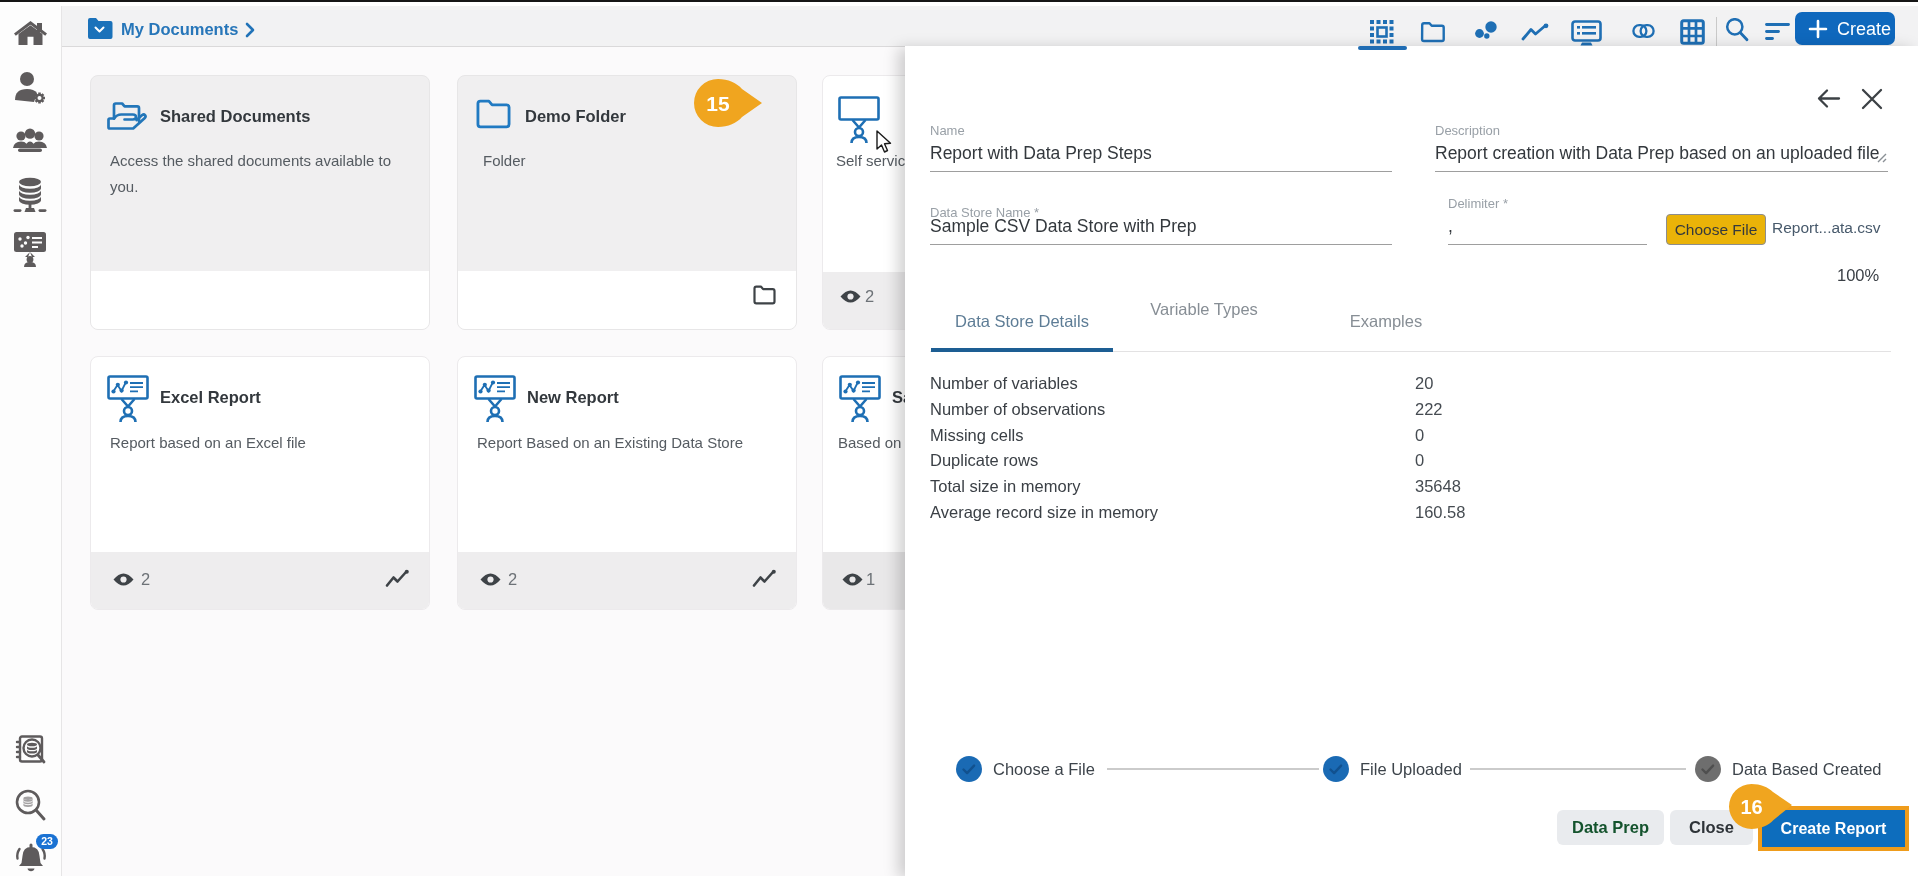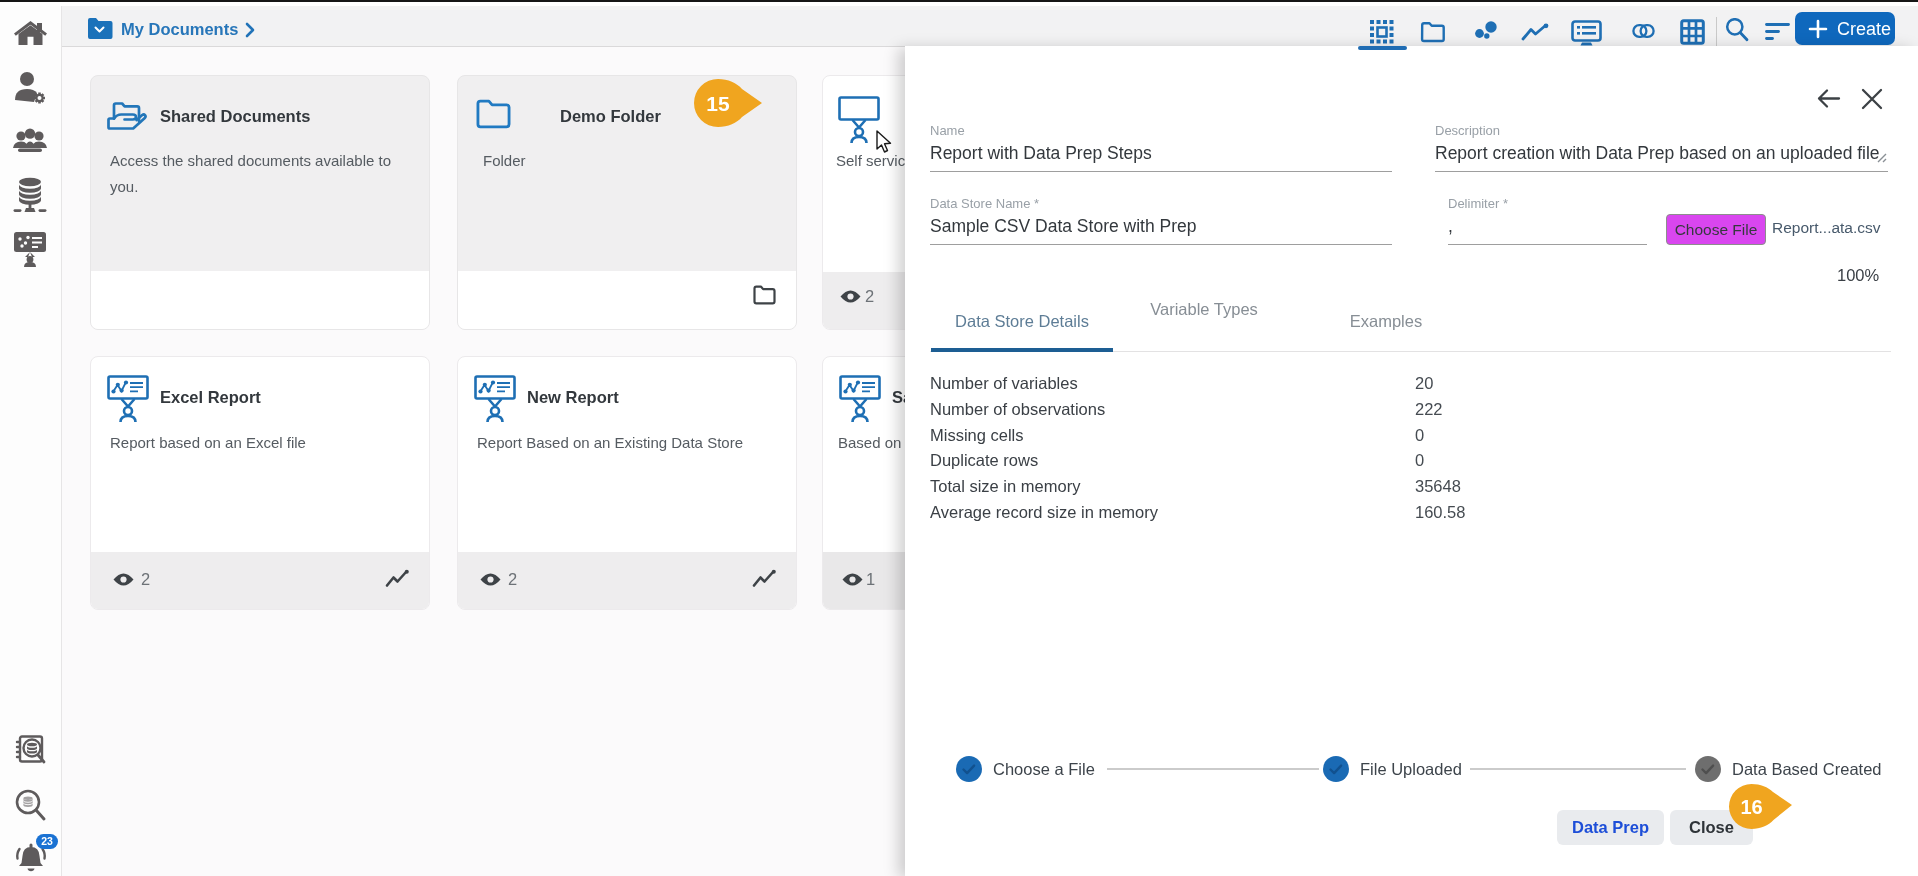--- a/index.html
+++ b/index.html
@@ -200,21 +200,21 @@
   </svg>
   <div class="abs ctitle" style="left:160px;top:107px;">Shared Documents</div>
   <div class="abs cdesc" style="left:110px;top:148px;width:290px;">Access the shared documents available to you.</div>
 
   <div class="card" style="left:457px;top:75px;height:255px;background:#f0eff0;">
     <div class="abs" style="left:0;bottom:0;width:100%;height:58px;background:#ffffff;"></div>
   </div>
   <svg class="abs" style="left:474px;top:97px;" width="39" height="33" viewBox="0 0 39 35">
     <path d="M3 7 q0-2.6 2.6-2.6 h9 l3.4 4 h15.4 q2.6 0 2.6 2.6 v18 q0 2.6-2.6 2.6 h-27.8 q-2.6 0-2.6-2.6 z" fill="none" stroke="#217ac2" stroke-width="3" stroke-linejoin="round"></path>
   </svg>
-  <div class="abs ctitle" style="left:525px;top:107px;margin-left:35px;">Demo Folder</div>
+  <div class="abs ctitle" style="left:525px;top:107px;">Demo Folder</div>
   <div class="abs cdesc" style="left:483px;top:148px;">Folder</div>
   <svg class="abs" style="left:753px;top:285px;" width="23" height="20" viewBox="0 0 23 20">
     <path d="M1.5 3.5 q0-1.8 1.8-1.8 h4.8 l2 2.4 h9.6 q1.8 0 1.8 1.8 v10.6 q0 1.8-1.8 1.8 h-16.4 q-1.8 0-1.8-1.8 z" fill="none" stroke="#3e4347" stroke-width="2.2" stroke-linejoin="round"></path>
   </svg>
 
   <div class="card" style="left:822px;top:75px;height:255px;background:#ffffff;border-color:#eceaec;">
     <div class="abs" style="left:0;bottom:0;width:100%;height:57px;background:#eeedee;"></div>
   </div>
   <svg class="abs" style="left:838px;top:96px;" width="42" height="48" viewBox="0 0 42 48">
     <g fill="none" stroke="#1e6fb4" stroke-width="2.6" stroke-linejoin="round">
@@ -343,27 +343,27 @@
 
   <div class="abs lbl" style="left:930px;top:123px;">Name</div>
   <div class="abs val" style="left:930px;top:143px;">Report with Data Prep Steps</div>
   <div class="abs uline" style="left:930px;top:171px;width:462px;"></div>
   <div class="abs lbl" style="left:1435px;top:123px;">Description</div>
   <div class="abs val" style="left:1435px;top:143px;width:460px;white-space:nowrap;">Report creation with Data Prep based on an uploaded file</div>
   <svg class="abs" style="left:1876px;top:152px;" width="12" height="12" viewBox="0 0 12 12">
     <path d="M10 2 L2 10 M10 7 L7 10" stroke="#8a9096" stroke-width="1.4"></path>
   </svg>
   <div class="abs uline" style="left:1435px;top:171px;width:453px;"></div>
-  <div class="abs lbl" style="left:930px;top:196px;">Data Store Name *</div>
+  <div class="abs lbl" style="left:930px;top:205px;">Data Store Name *</div>
   <div class="abs val" style="left:930px;top:216px;">Sample CSV Data Store with Prep</div>
   <div class="abs uline" style="left:930px;top:244px;width:462px;"></div>
   <div class="abs lbl" style="left:1448px;top:196px;">Delimiter *</div>
   <div class="abs val" style="left:1448px;top:216px;">,</div>
   <div class="abs uline" style="left:1448px;top:244px;width:199px;"></div>
-  <div class="abs" style="left:1666px;top:214px;width:100px;height:31px;background:#d946ef;border:1px solid #8d8d8d;border-radius:4px;font-size:15.5px;color:#35393d;text-align:center;line-height:29px;">Choose File</div>
+  <div class="abs" style="left:1666px;top:214px;width:100px;height:31px;background:#eab308;border:1px solid #8d8d8d;border-radius:4px;font-size:15.5px;color:#35393d;text-align:center;line-height:29px;">Choose File</div>
   <div class="abs" style="left:1772px;top:219px;font-size:15.5px;color:#47596b;">Report...ata.csv</div>
   <div class="abs" style="left:1837px;top:266px;font-size:16.5px;color:#3a3f45;">100%</div>
 
   <div class="abs" style="left:930px;top:351px;width:961px;height:1px;background:#e3e2e3;"></div>
   <div class="abs" style="left:931px;top:312px;width:182px;text-align:center;font-size:16.5px;color:#5e7d96;">Data Store Details</div>
   <div class="abs" style="left:931px;top:348px;width:182px;height:4px;background:#1d5e93;"></div>
   <div class="abs" style="left:1113px;top:300px;width:182px;text-align:center;font-size:16.5px;color:#878e95;">Variable Types</div>
   <div class="abs" style="left:1295px;top:312px;width:182px;text-align:center;font-size:16.5px;color:#878e95;">Examples</div>
 
   <div class="abs" style="left:930px;top:371px;font-size:16.5px;color:#3b4046;line-height:25.8px;">
@@ -384,22 +384,23 @@
     <path d="M8.5 14.5 l3.6 3.6 l7-7.5" fill="none" stroke="#11518f" stroke-width="2.4" stroke-linecap="round" stroke-linejoin="round"></path>
   </svg>
   <div class="abs" style="left:1360px;top:760px;font-size:16.5px;color:#3d444b;">File Uploaded</div>
   <div class="abs" style="left:1470px;top:768px;width:216px;height:2px;background:#cbcbcb;"></div>
   <svg class="abs" style="left:1694px;top:755px;" width="28" height="28" viewBox="0 0 28 28">
     <circle cx="14" cy="14" r="13" fill="#6e6e6e"></circle>
     <path d="M8.5 14.5 l3.6 3.6 l7-7.5" fill="none" stroke="#4f4f4f" stroke-width="2.4" stroke-linecap="round" stroke-linejoin="round"></path>
   </svg>
   <div class="abs" style="left:1732px;top:760px;font-size:16.5px;color:#3d444b;">Data Based Created</div>
 
-  <div class="abs" style="left:1557px;top:810px;width:107px;height:35px;background:#e9ebee;border-radius:6px;font-size:16.5px;font-weight:600;color:#1d4ed8;text-align:center;line-height:35px;">Data Prep</div>
+  <div class="abs" style="left:1557px;top:810px;width:107px;height:35px;background:#e9ebee;border-radius:6px;font-size:16.5px;font-weight:600;color:#14532d;text-align:center;line-height:35px;">Data Prep</div>
   <div class="abs" style="left:1670px;top:810px;width:83px;height:35px;background:#e9ebee;border-radius:6px;font-size:16.5px;font-weight:600;color:#2e3338;text-align:center;line-height:35px;">Close</div>
+  <div class="abs" style="left:1758px;top:806px;width:151px;height:45px;border:4px solid #ef9c1b;background:#0d6dbd;font-size:16px;font-weight:600;color:#fff;text-align:center;line-height:37px;">Create Report</div>
 
 
   <svg class="abs" style="left:694px;top:79px;" width="70" height="48" viewBox="0 0 70 48">
     <path d="M24 0 a24 24 0 1 0 0 48 c10 0 19-4 24-10 L68 24 L48 10 C43 4 34 0 24 0 z" fill="#f0a51f"></path>
     <text x="24" y="31.5" font-family="Liberation Sans" font-size="21" font-weight="bold" fill="#fff" text-anchor="middle">15</text>
   </svg>
 
   <svg class="abs" style="left:874px;top:130px;" width="20" height="26" viewBox="0 0 20 26">
     <path d="M3 1 L3 19 L7.5 15 L10.5 22 L13.5 20.5 L10.5 13.8 L16.5 13.3 z" fill="#fff" stroke="#1a1a1a" stroke-width="1.4" stroke-linejoin="round"></path>
   </svg>

